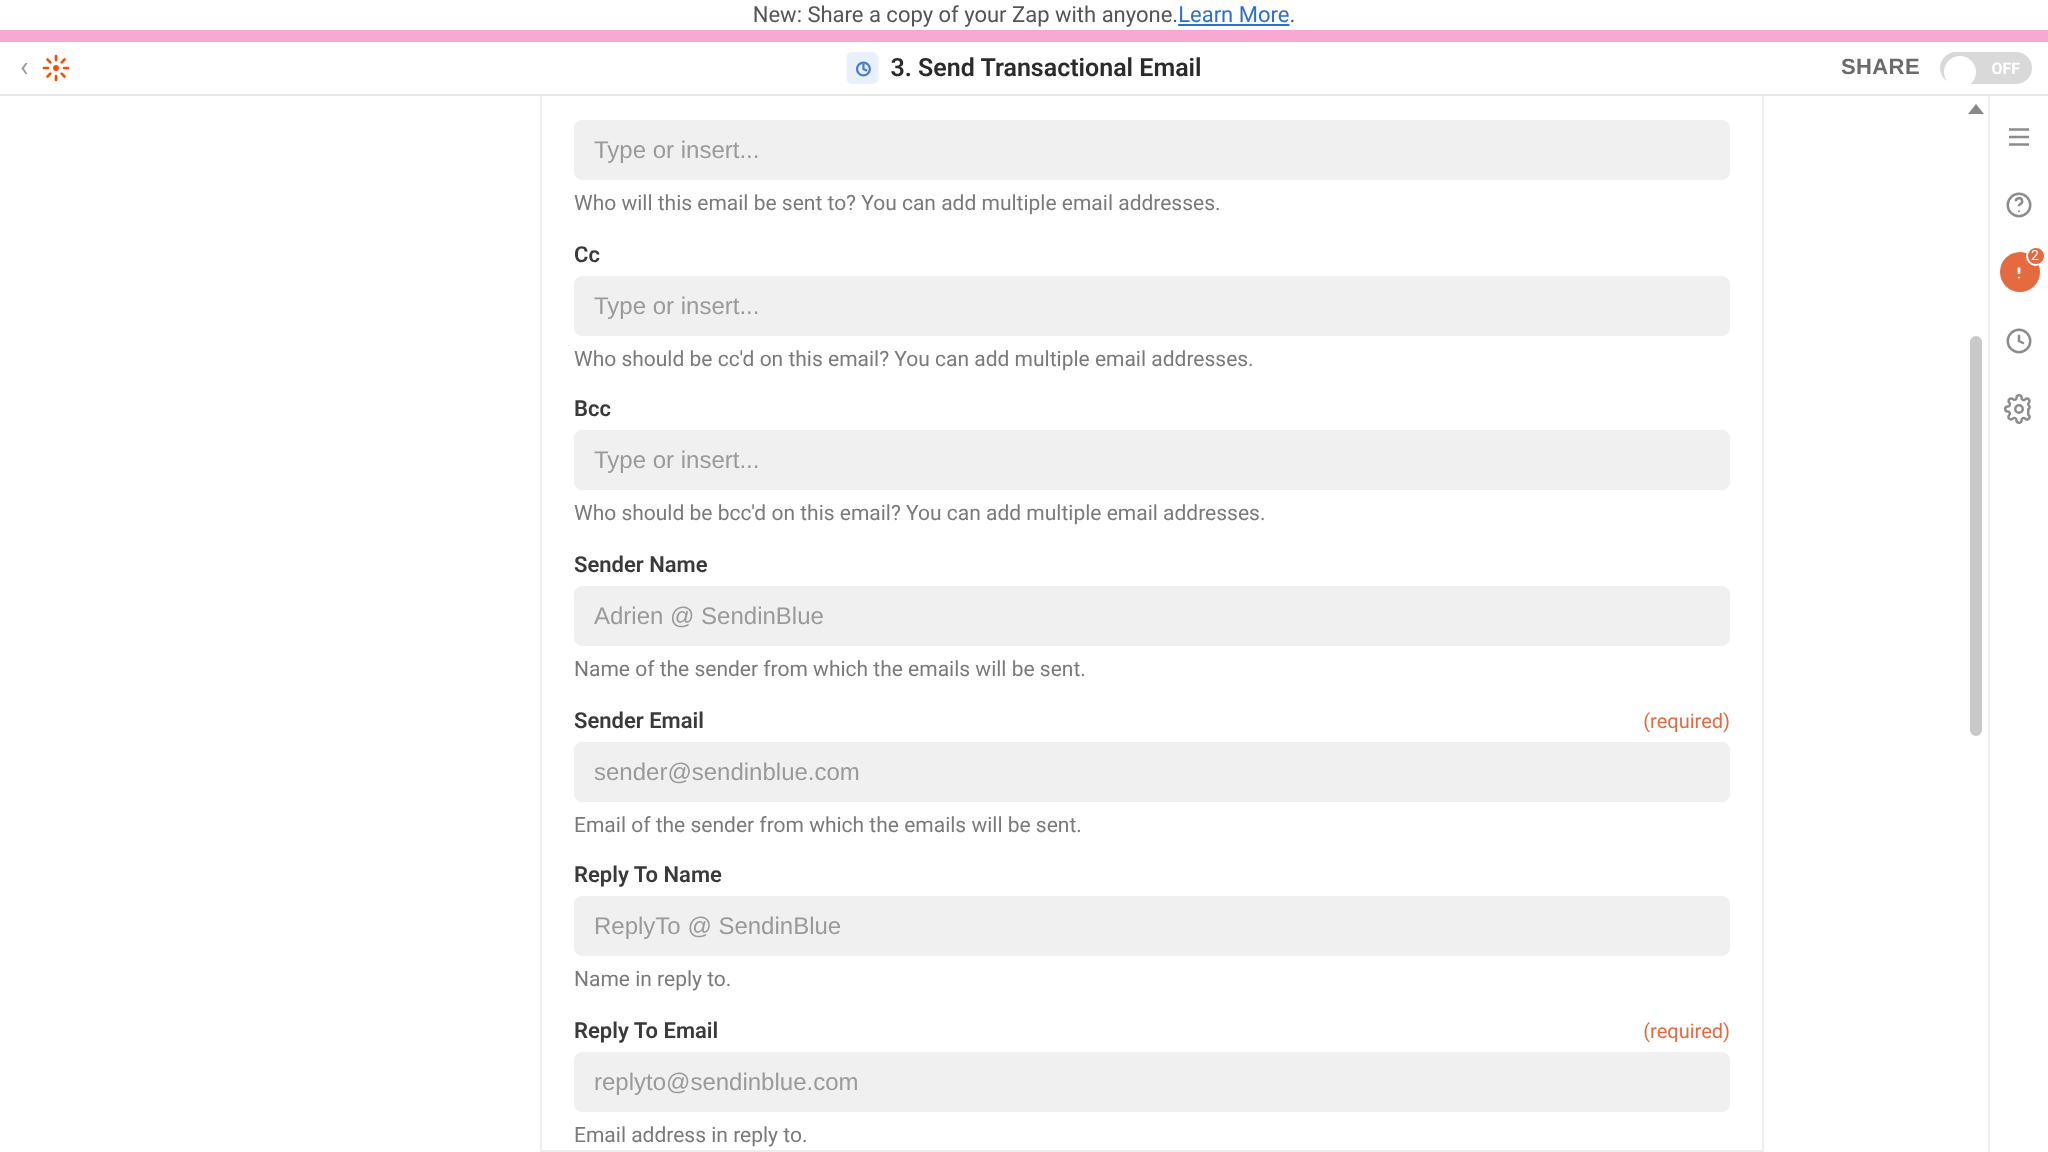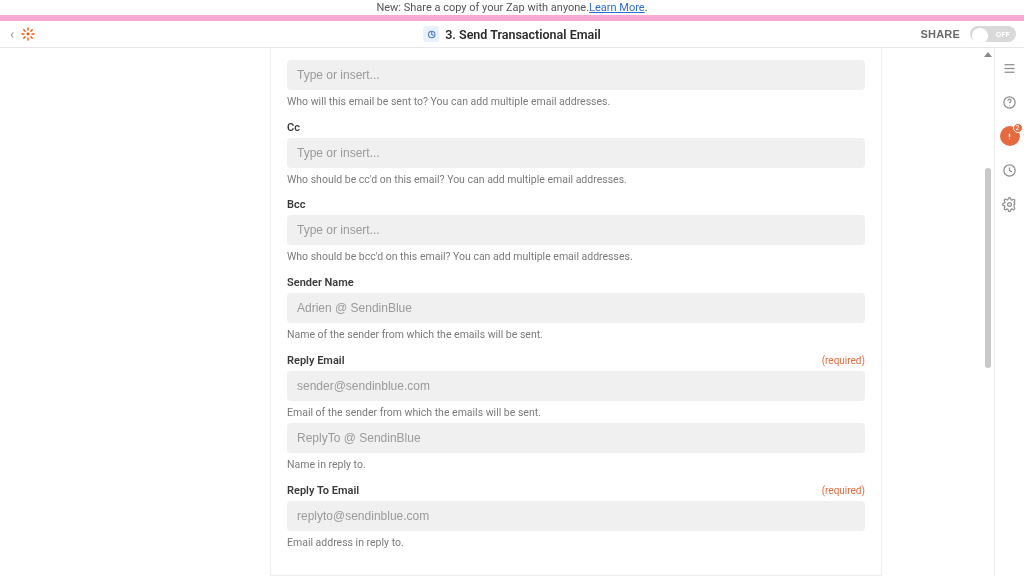--- a/index.html
+++ b/index.html
@@ -316,27 +316,30 @@
 
     
     <div class="field-label">
       <span>Sender Name</span>
     </div>
     <input class="field-input" type="text" placeholder="Adrien @ SendinBlue" style="">
     <div class="help-text">Name of the sender from which the emails will be sent.</div>
 
     
     <div class="field-label">
-      <span>Reply Email</span>
+      <span>Sender Email</span>
       <span class="required">(required)</span>
     </div>
     <input class="field-input" type="text" placeholder="sender@sendinblue.com" style="">
     <div class="help-text">Email of the sender from which the emails will be sent.</div>
 
     
+    <div class="field-label">
+      <span>Reply To Name</span>
+    </div>
     <input class="field-input" type="text" placeholder="ReplyTo @ SendinBlue" style="">
     <div class="help-text">Name in reply to.</div>
 
     
     <div class="field-label">
       <span>Reply To Email</span>
       <span class="required">(required)</span>
     </div>
     <input class="field-input" type="text" placeholder="replyto@sendinblue.com" style="">
     <div class="help-text">Email address in reply to.</div>

